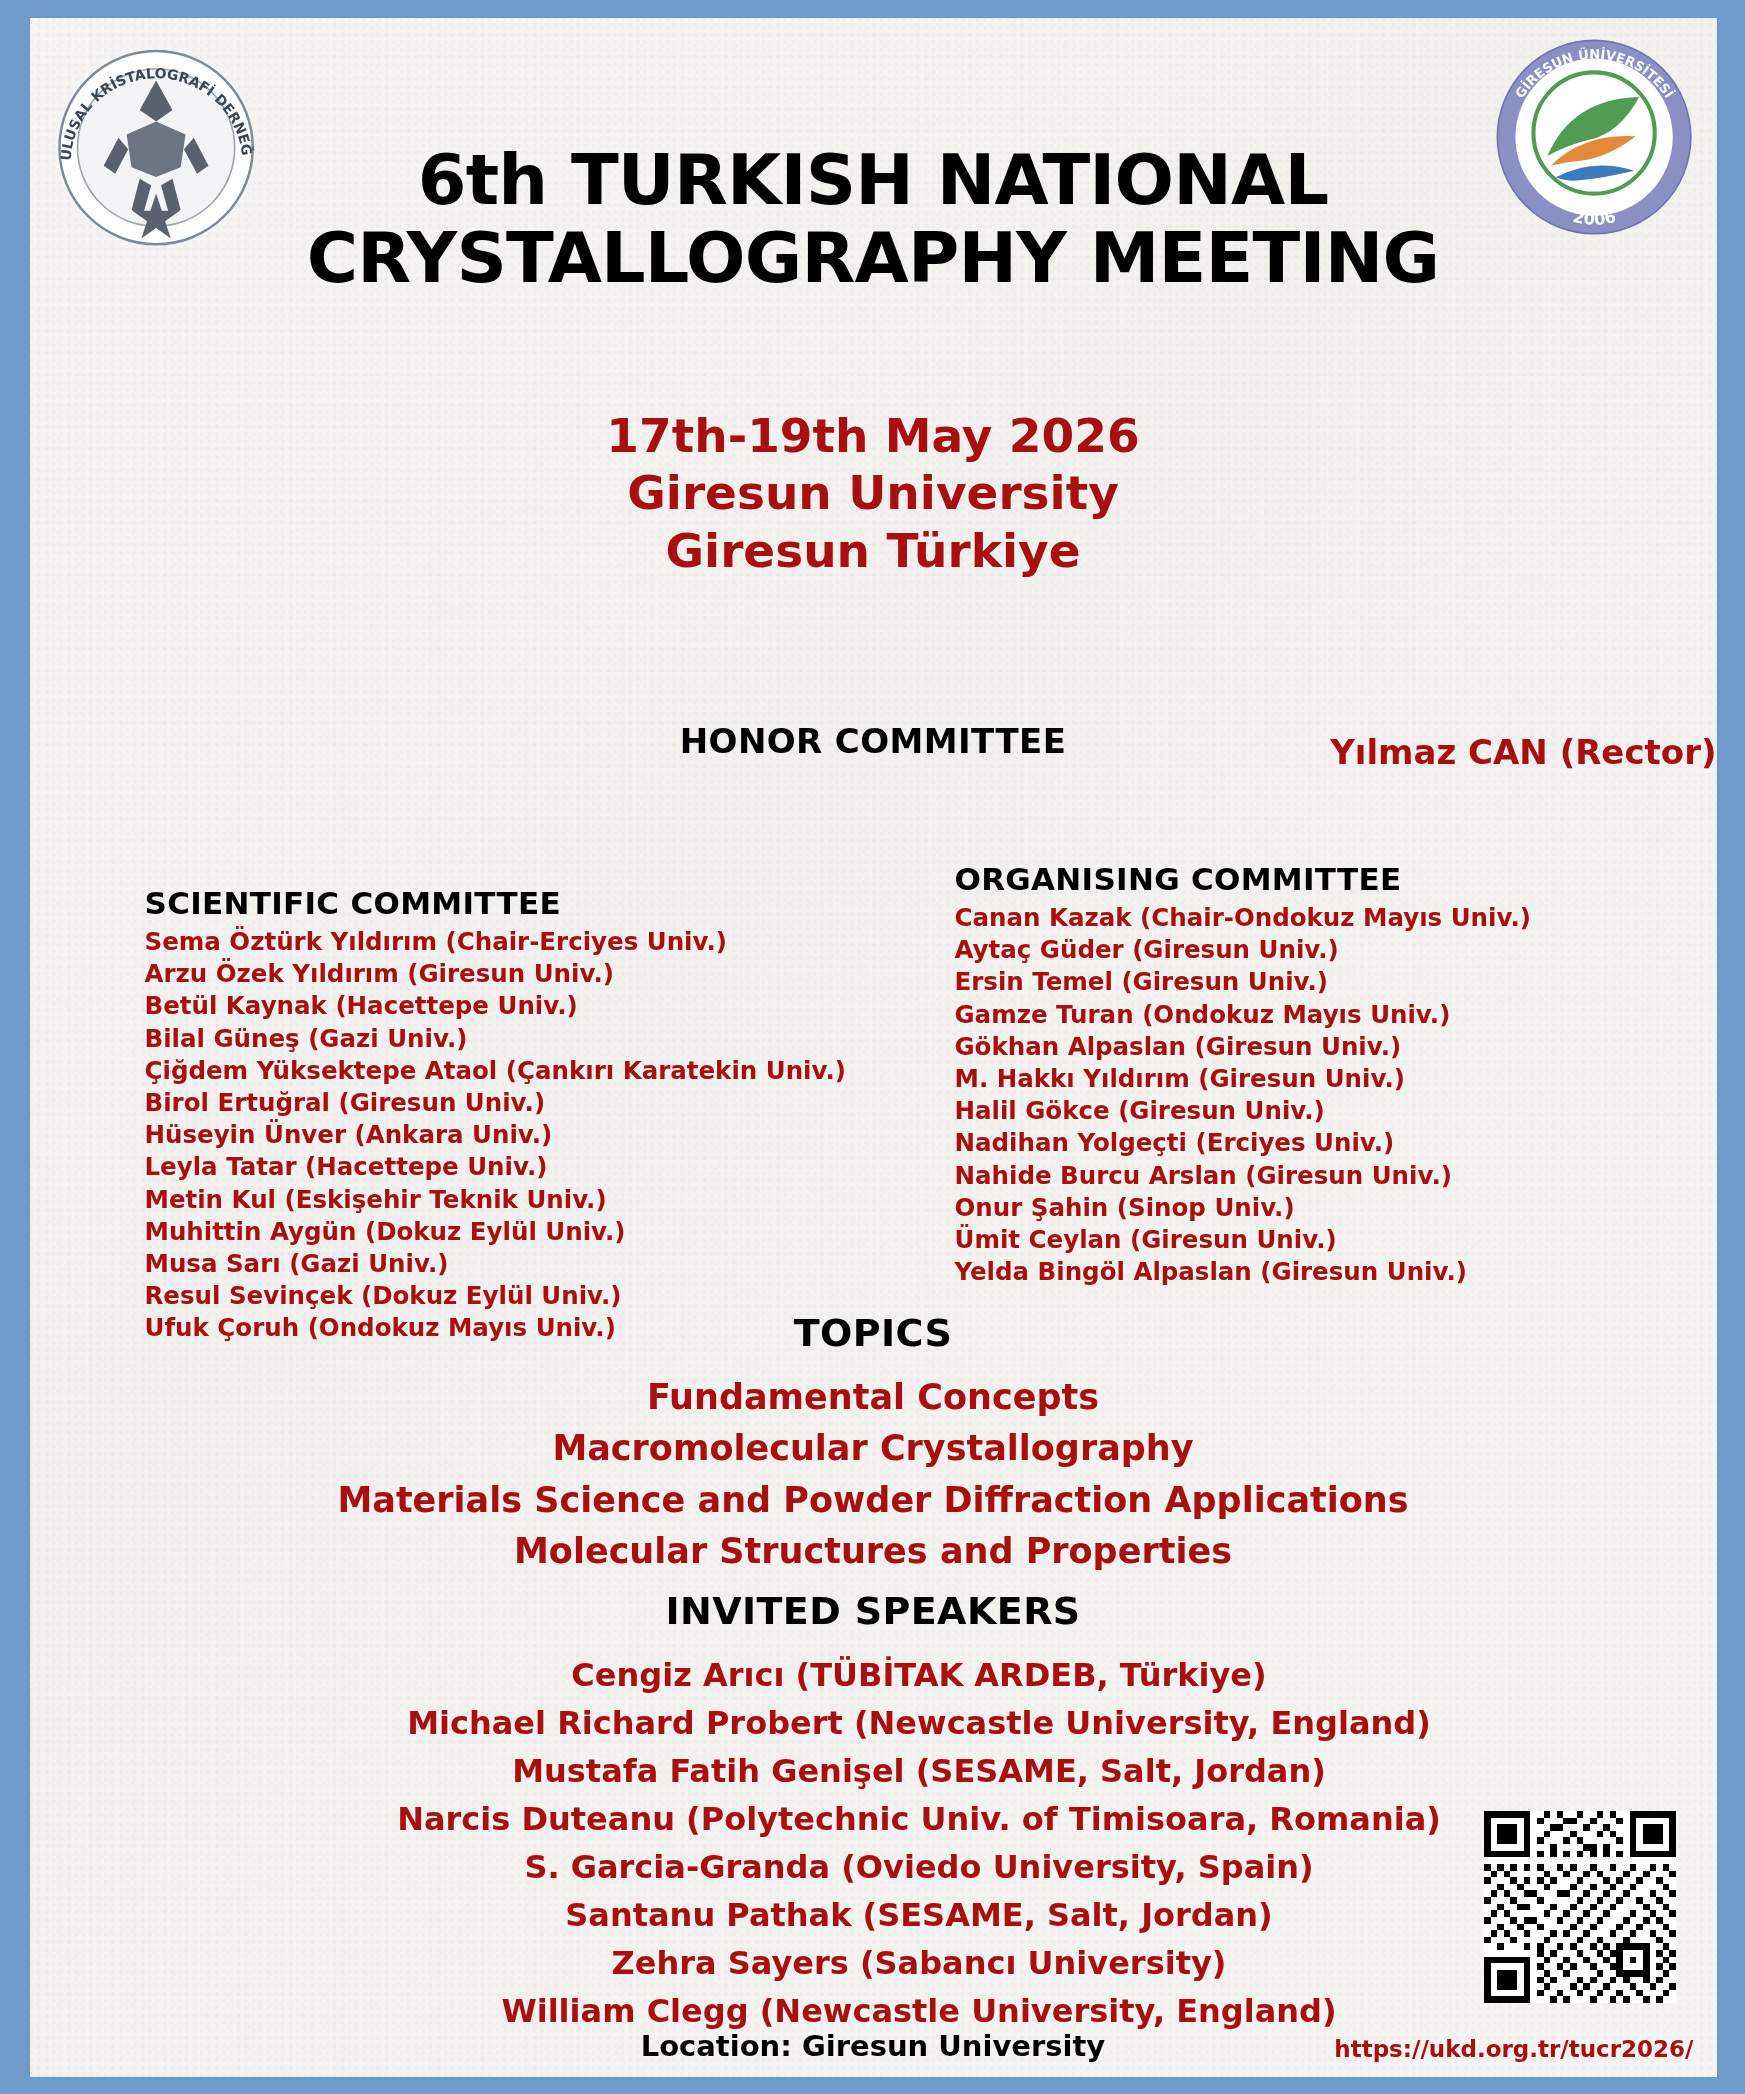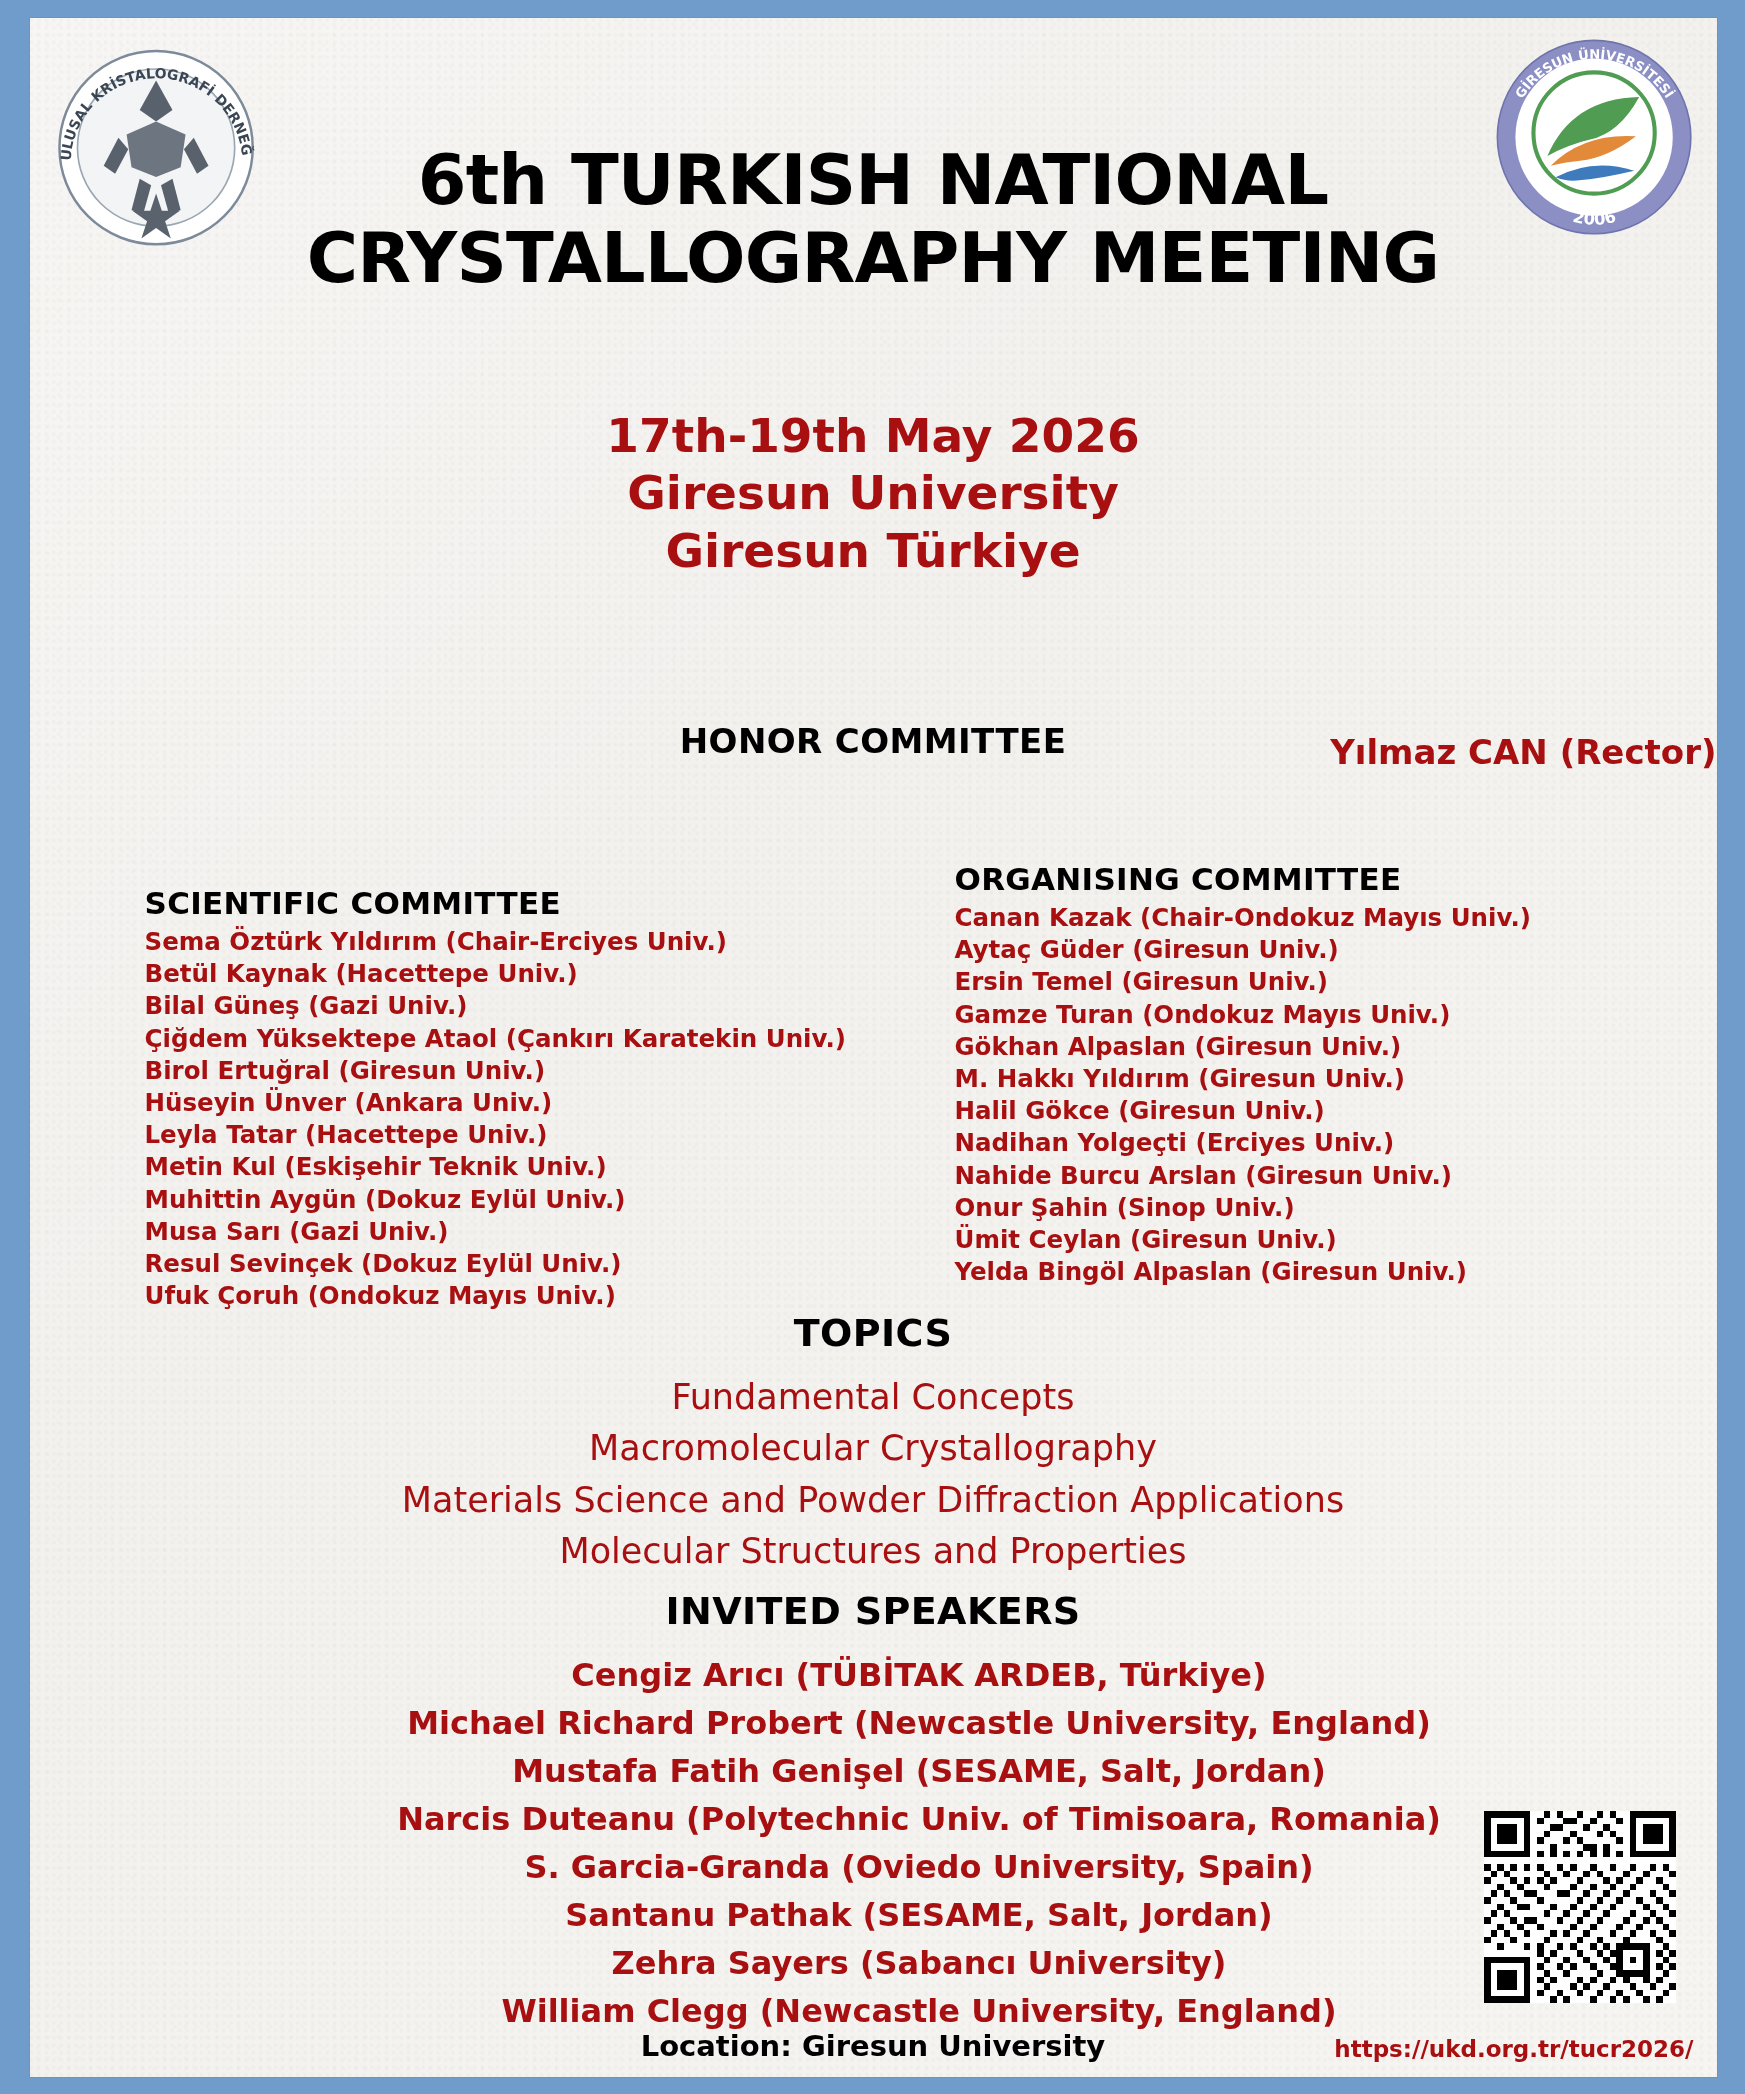--- a/index.html
+++ b/index.html
@@ -138,21 +138,21 @@
     letter-spacing: 0.4px;
   }
   .topics-list {
     position: absolute;
     top: 1354px;
     left: 0;
     width: 100%;
     text-align: center;
   }
   .topic {
-    font-weight: normal;
+    font-weight: bold;
     font-size: 35px;
     line-height: 1.47;
     color: #a80f10;
   }
 
   
   .speakers-head {
     position: absolute;
     top: 1571px;
     left: 0;
@@ -262,20 +262,21 @@
     <div>Giresun Türkiye</div>
   </div>
 
   <div class="honor-head">HONOR COMMITTEE</div>
   <div class="honor-name">Yılmaz CAN (Rector)</div>
 
   <div class="committees">
     <div class="col-sci">
       <div class="col-head">SCIENTIFIC COMMITTEE</div>
       <div class="member">Sema Öztürk Yıldırım (Chair-Erciyes Univ.)</div>
+      <div class="member">Arzu Özek Yıldırım (Giresun Univ.)</div>
       <div class="member">Betül Kaynak (Hacettepe Univ.)</div>
       <div class="member">Bilal Güneş (Gazi Univ.)</div>
       <div class="member">Çiğdem Yüksektepe Ataol (Çankırı Karatekin Univ.)</div>
       <div class="member">Birol Ertuğral (Giresun Univ.)</div>
       <div class="member">Hüseyin Ünver (Ankara Univ.)</div>
       <div class="member">Leyla Tatar (Hacettepe Univ.)</div>
       <div class="member">Metin Kul (Eskişehir Teknik Univ.)</div>
       <div class="member">Muhittin Aygün (Dokuz Eylül Univ.)</div>
       <div class="member">Musa Sarı (Gazi Univ.)</div>
       <div class="member">Resul Sevinçek (Dokuz Eylül Univ.)</div>

